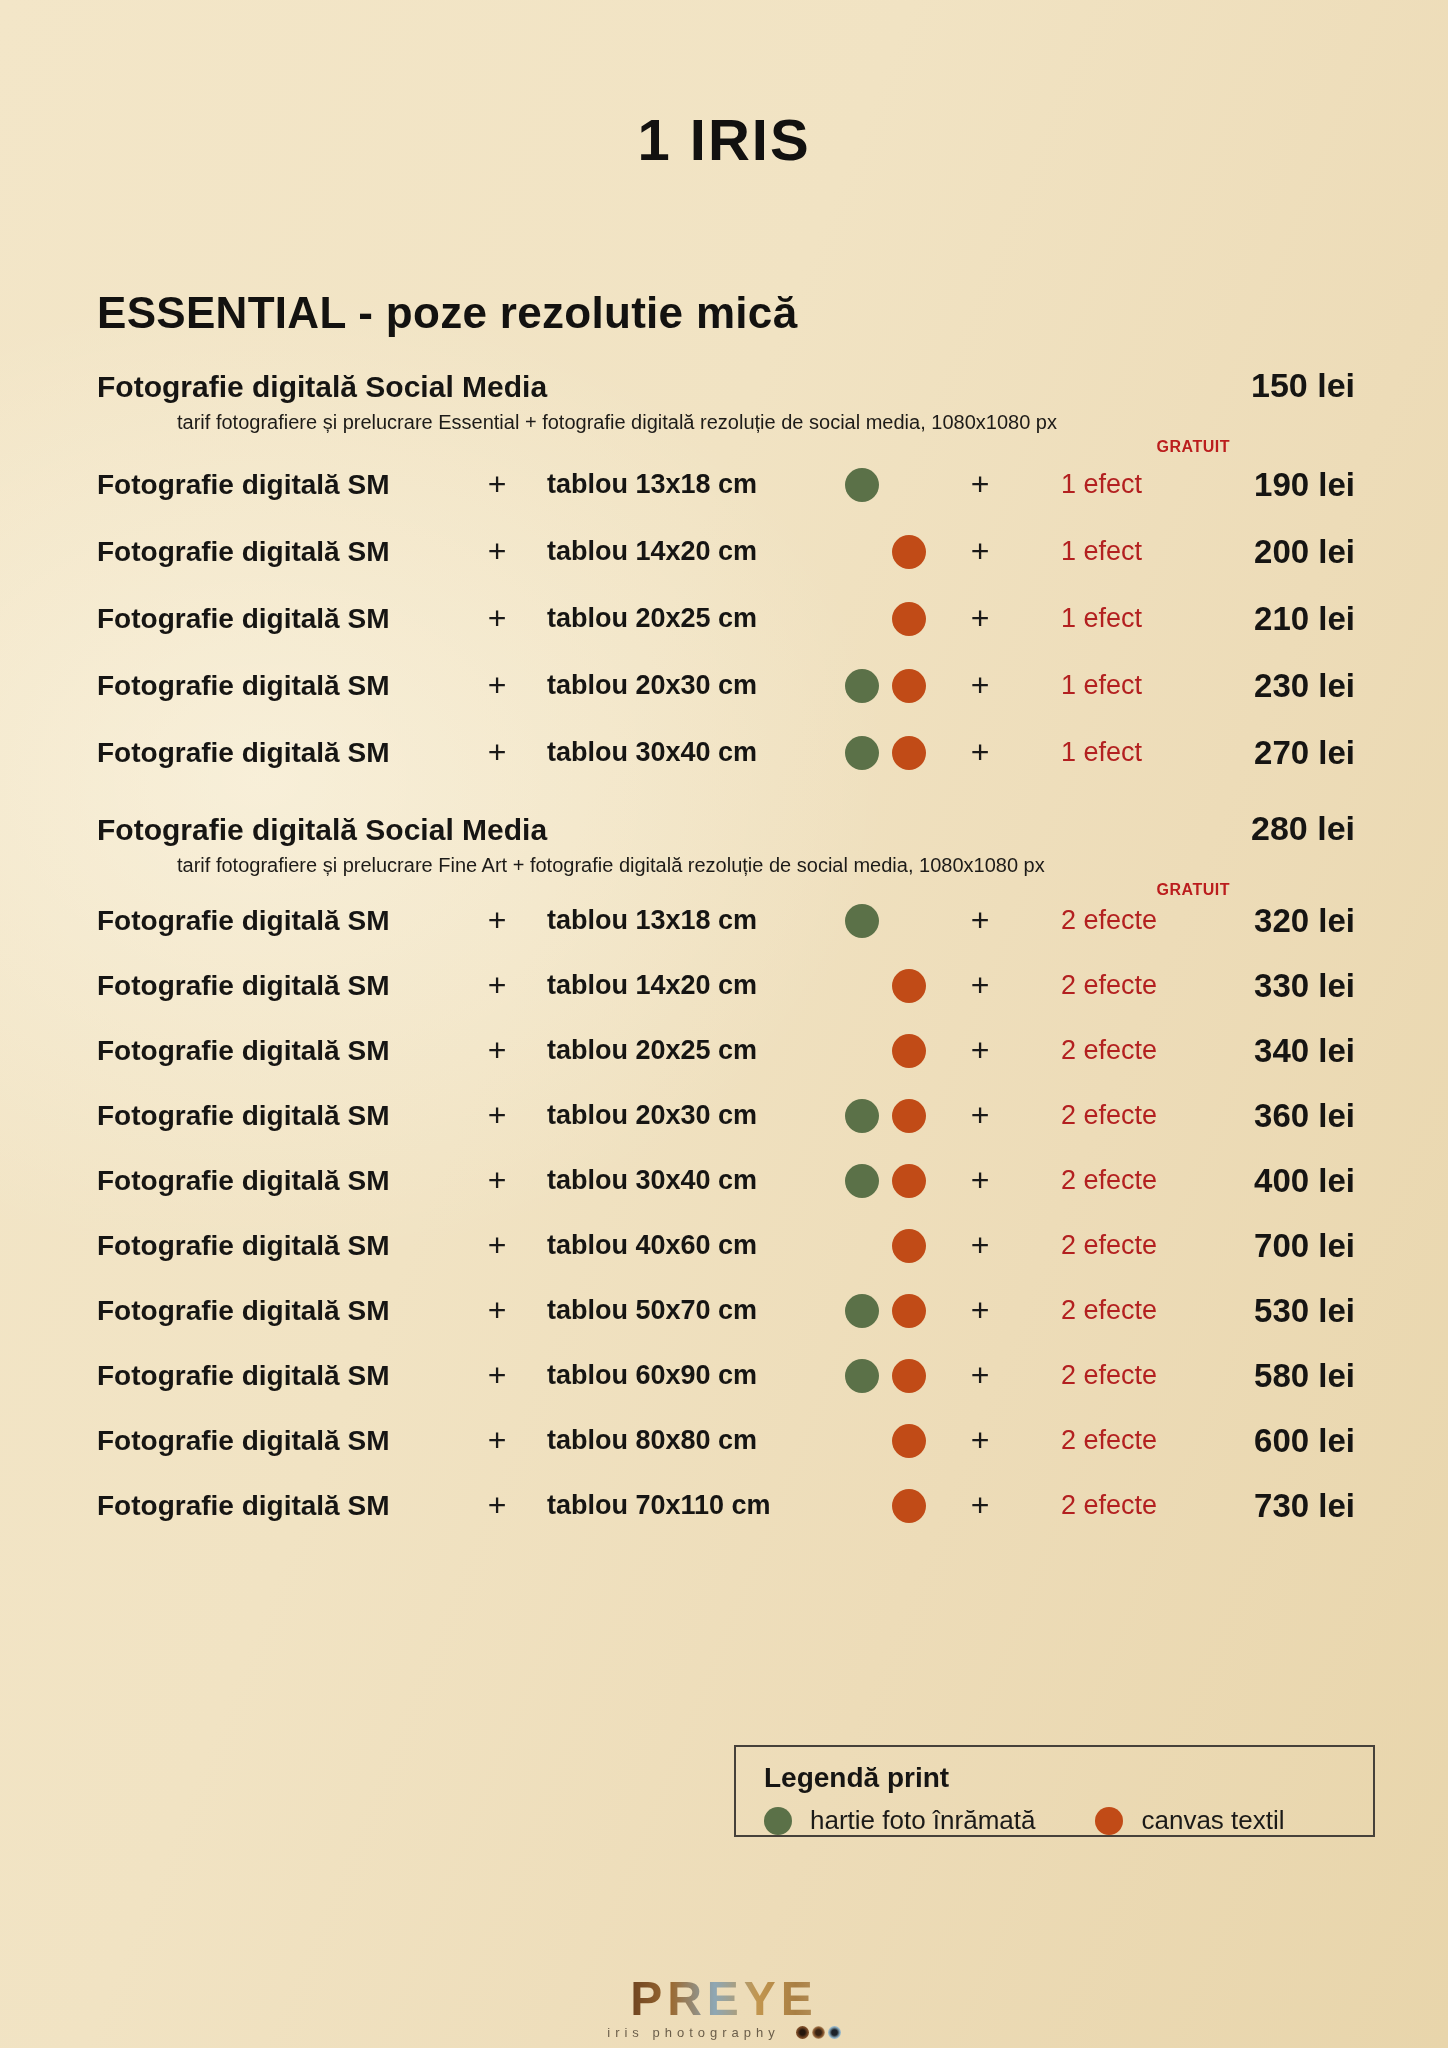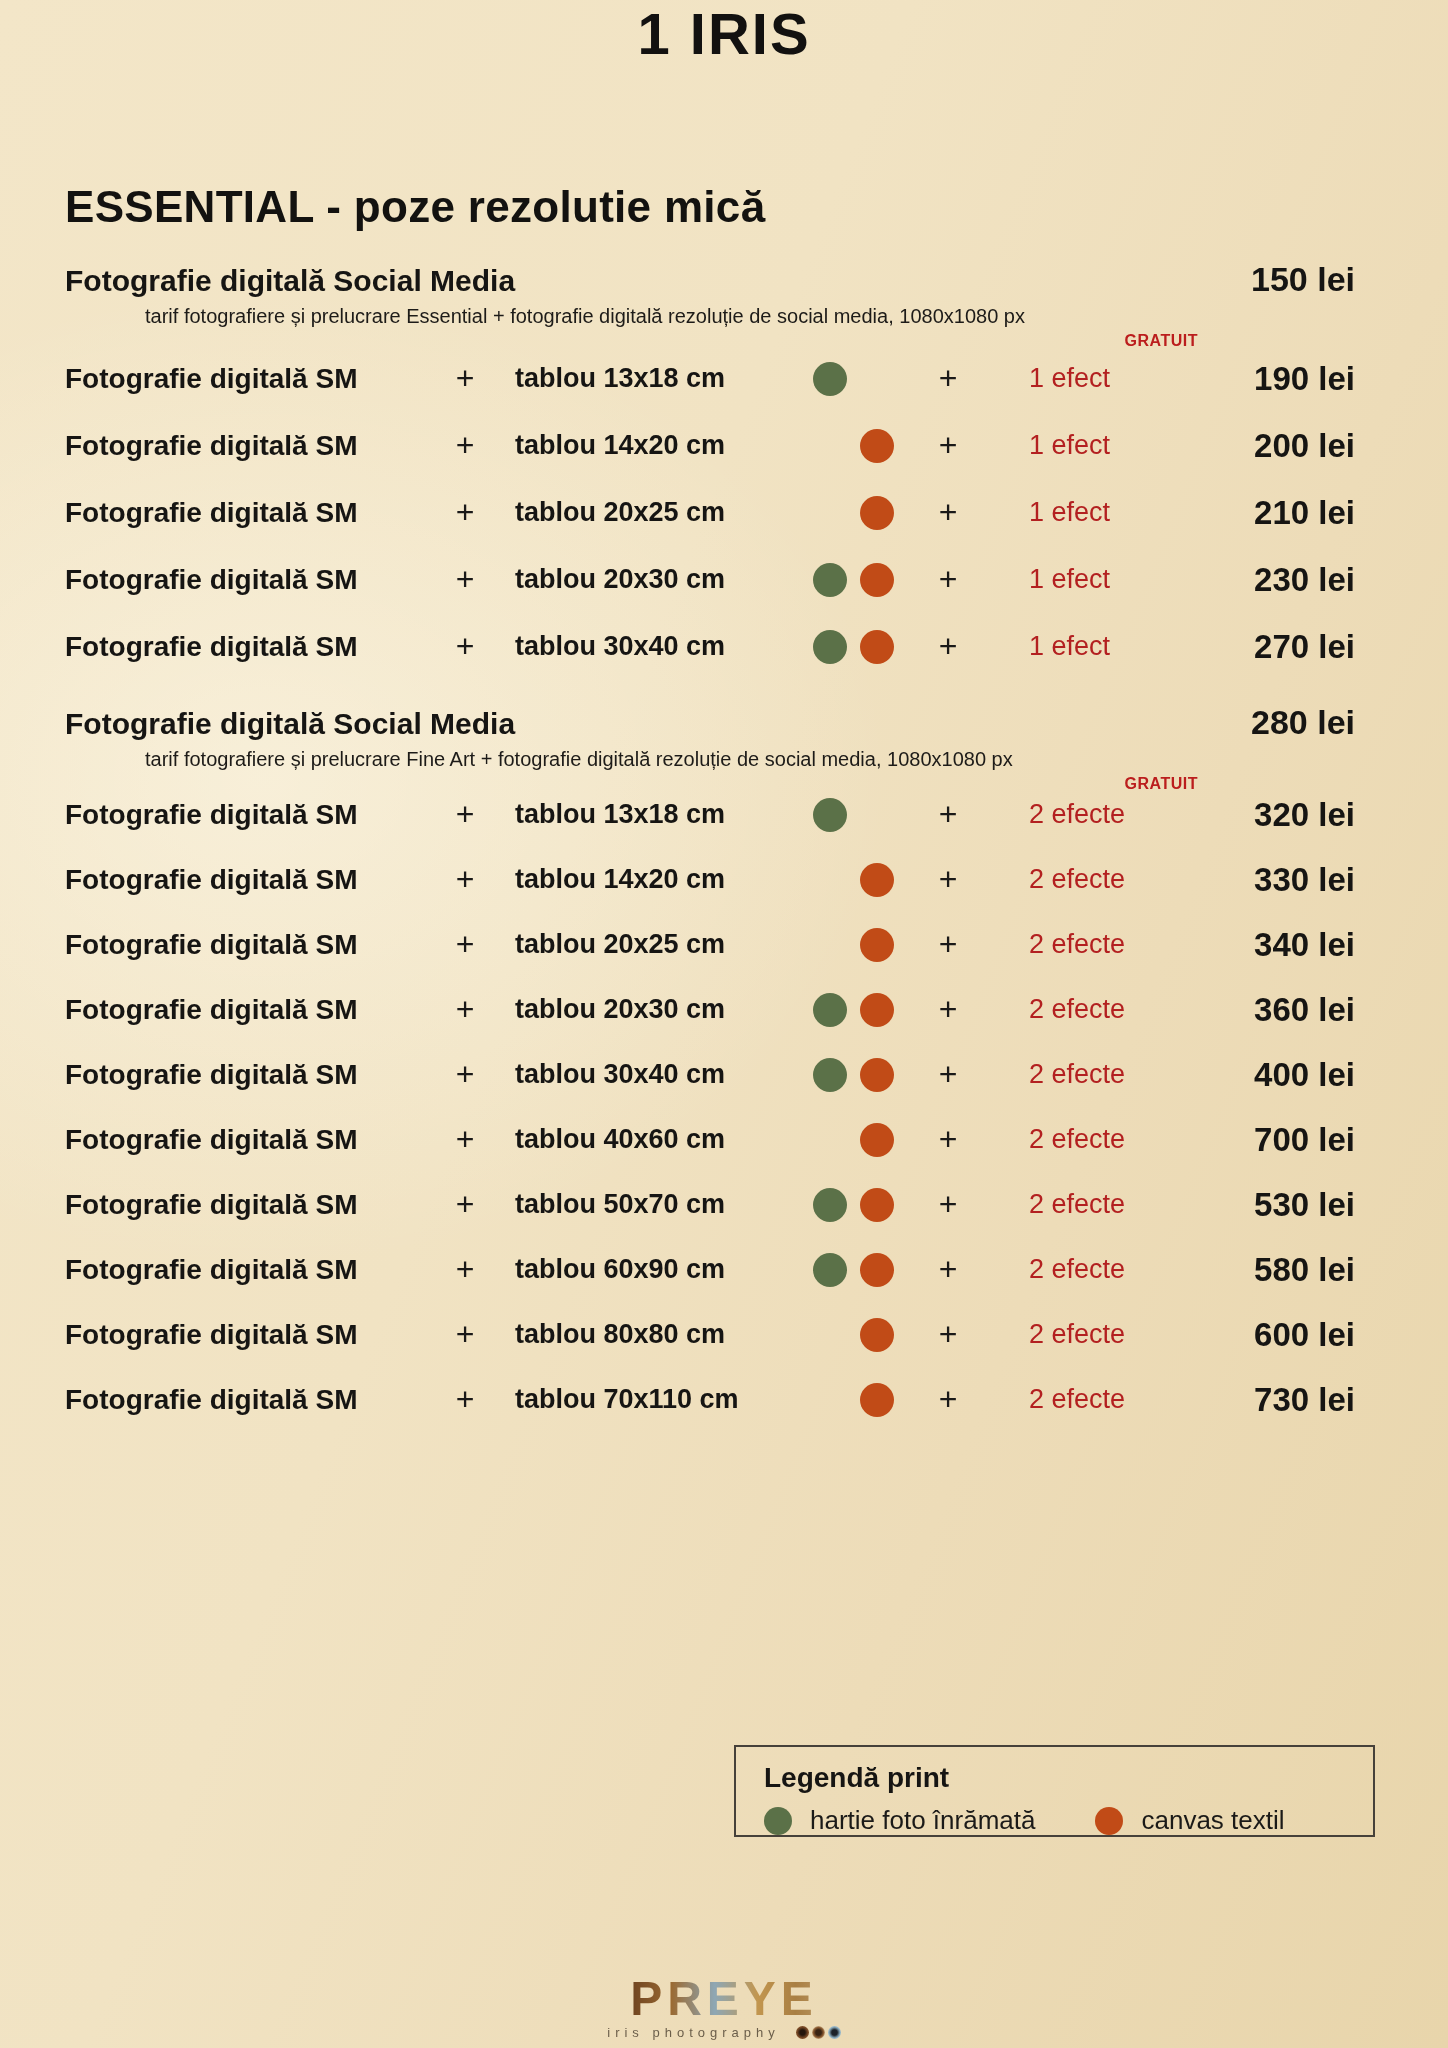--- a/index.html
+++ b/index.html
@@ -5,24 +5,24 @@
   * { margin:0; padding:0; box-sizing:border-box; }
   html,body { width:1448px; }
   body { font-family:"Liberation Sans", sans-serif; color:#161513; }
   .page {
     position:relative; width:1448px; height:2048px; overflow:hidden;
     background:
       radial-gradient(ellipse 900px 700px at 18% 38%, rgba(255,252,240,0.45), rgba(255,252,240,0) 70%),
       linear-gradient(112deg, #f3e6c8 0%, #f1e3c3 40%, #eddcb8 68%, #e8d5ab 100%);
   }
   .title {
-    text-align:center;
+    padding-top:106px; text-align:center;
     font-size:58px; font-weight:800; letter-spacing:2px; color:#121110;
   }
-  .content { padding:0 93px 0 65px;margin-top:48px; }
+  .content { padding:0 93px 0 97px;margin-top:48px; }
   .section { position:relative; }
   .section-heading { margin-top:112px; line-height:56px; font-size:44px; font-weight:800; letter-spacing:0.3px; color:#131210; }
   .section.fineart .section-heading { margin-top:92px; }
   .heading-note { font-size:20px; font-weight:400; letter-spacing:0; margin-left:14px; color:#24221e; }
   .base-row { margin-top:14px; display:flex; justify-content:space-between; align-items:baseline; line-height:44px; }
   .section.fineart .base-row { margin-top:20px; }
   .base-label { font-size:30px; font-weight:700; }
   .base-price { font-size:34px; font-weight:700; }
   .note { line-height:26px; font-size:20px; color:#1d1b18; padding-left:80px; }
   .gratuit { margin-top:2px; margin-left:963px; width:170px; text-align:right; line-height:20px;

